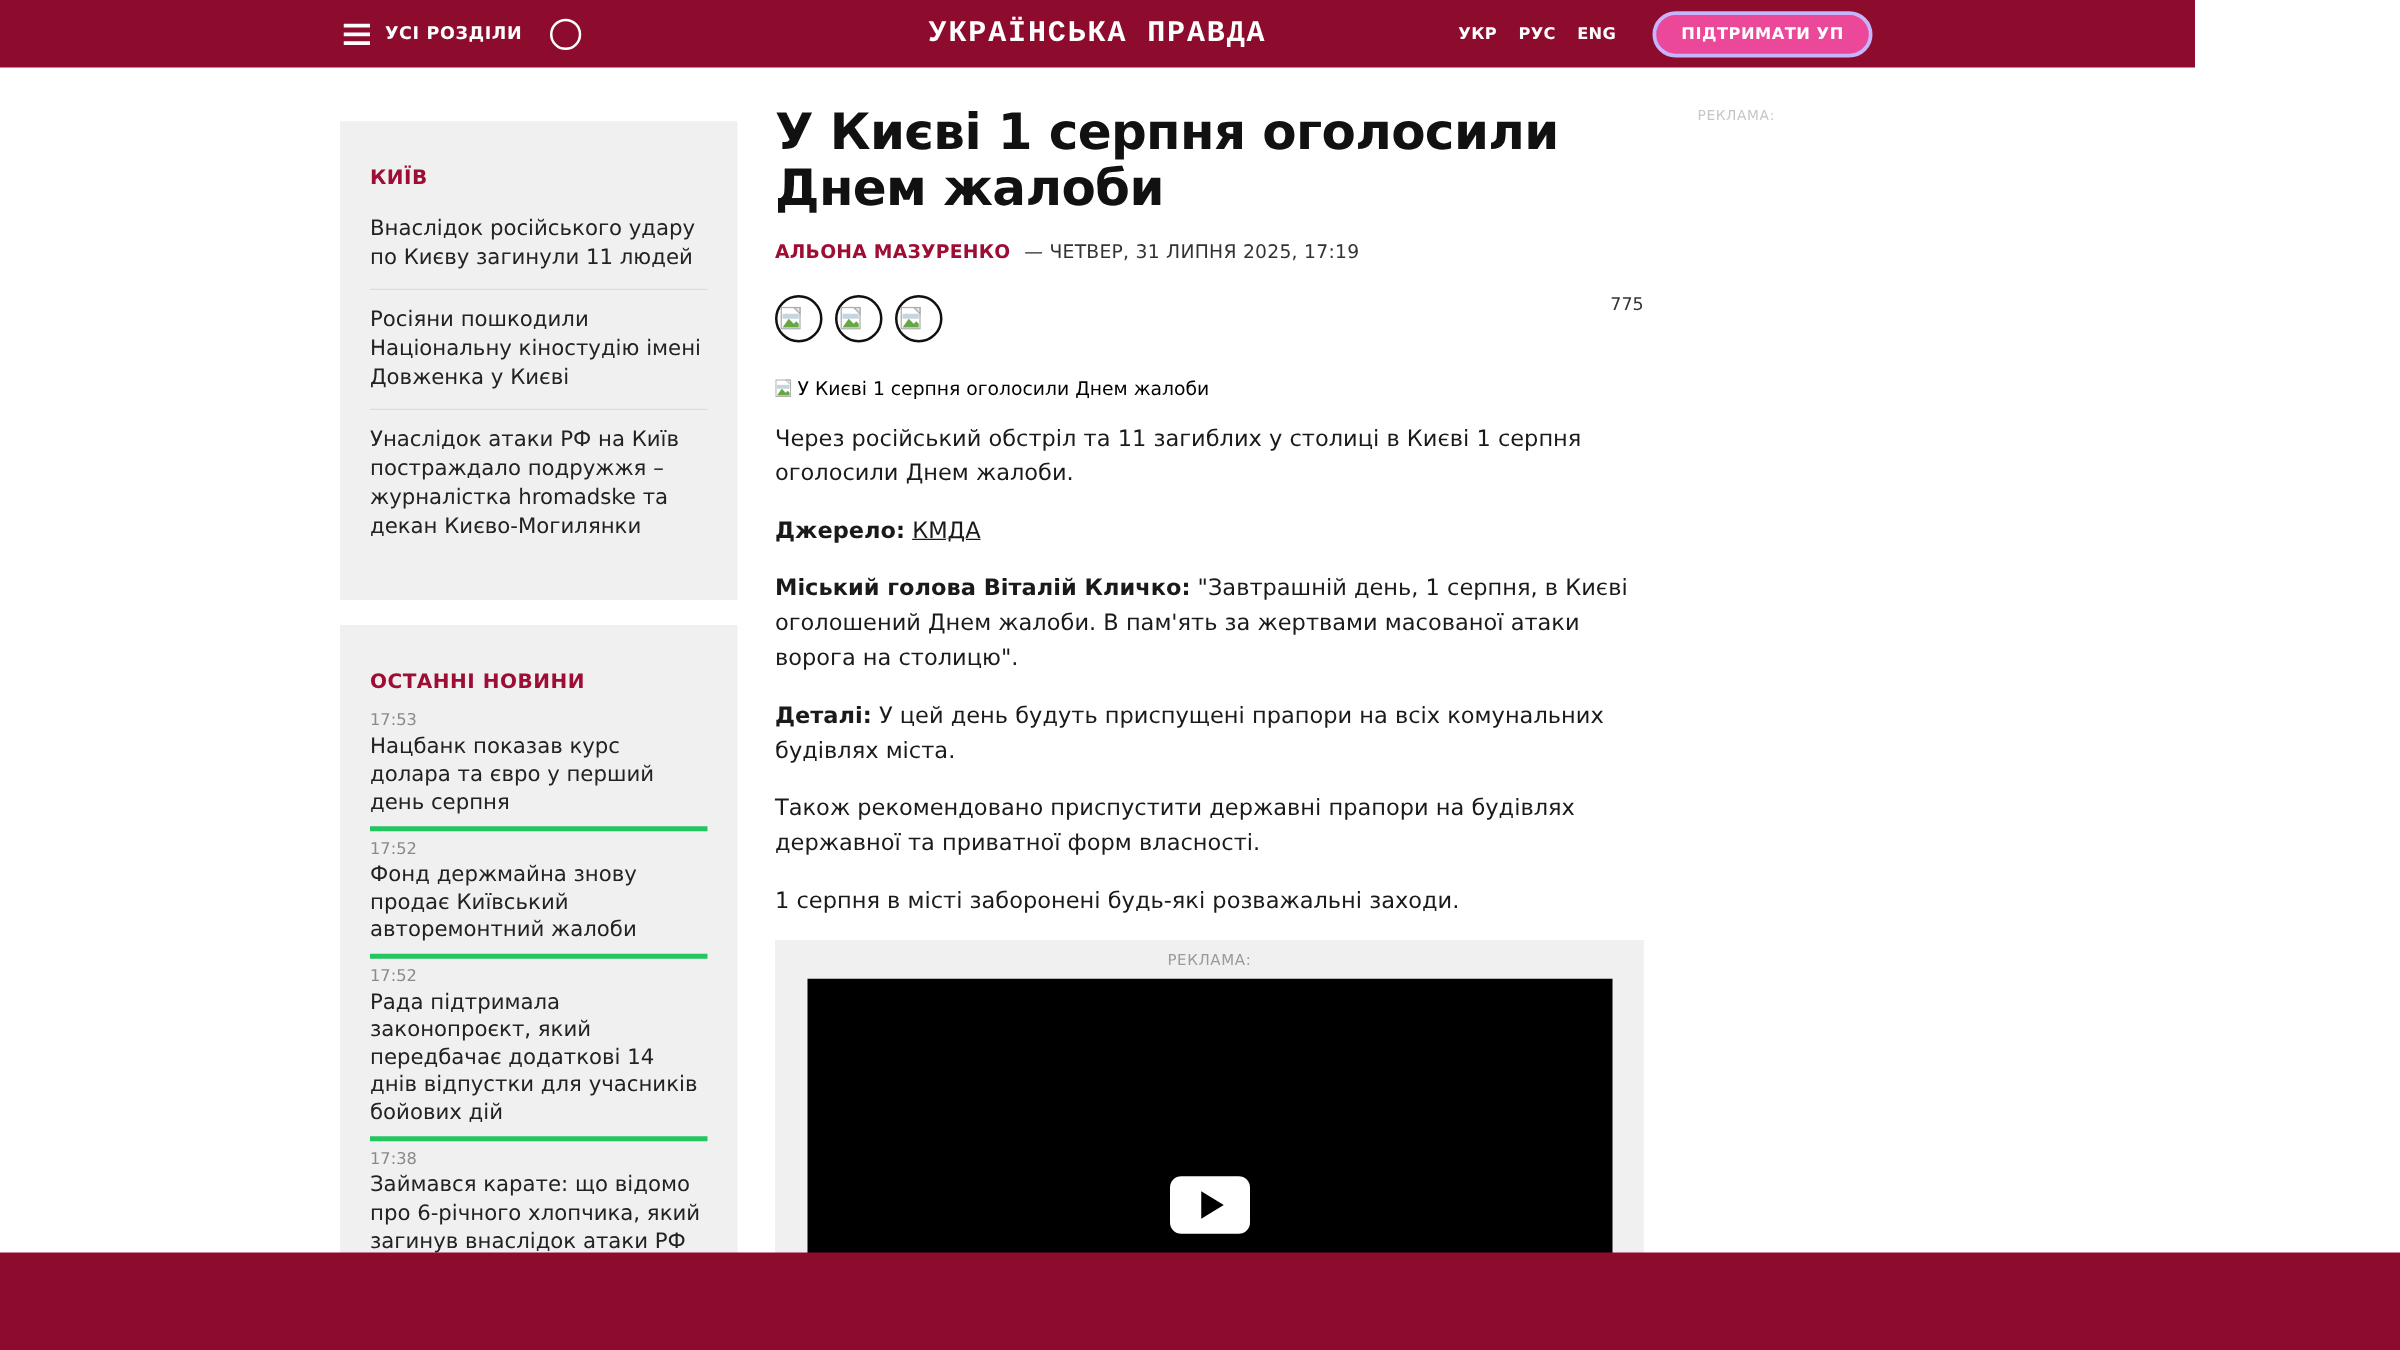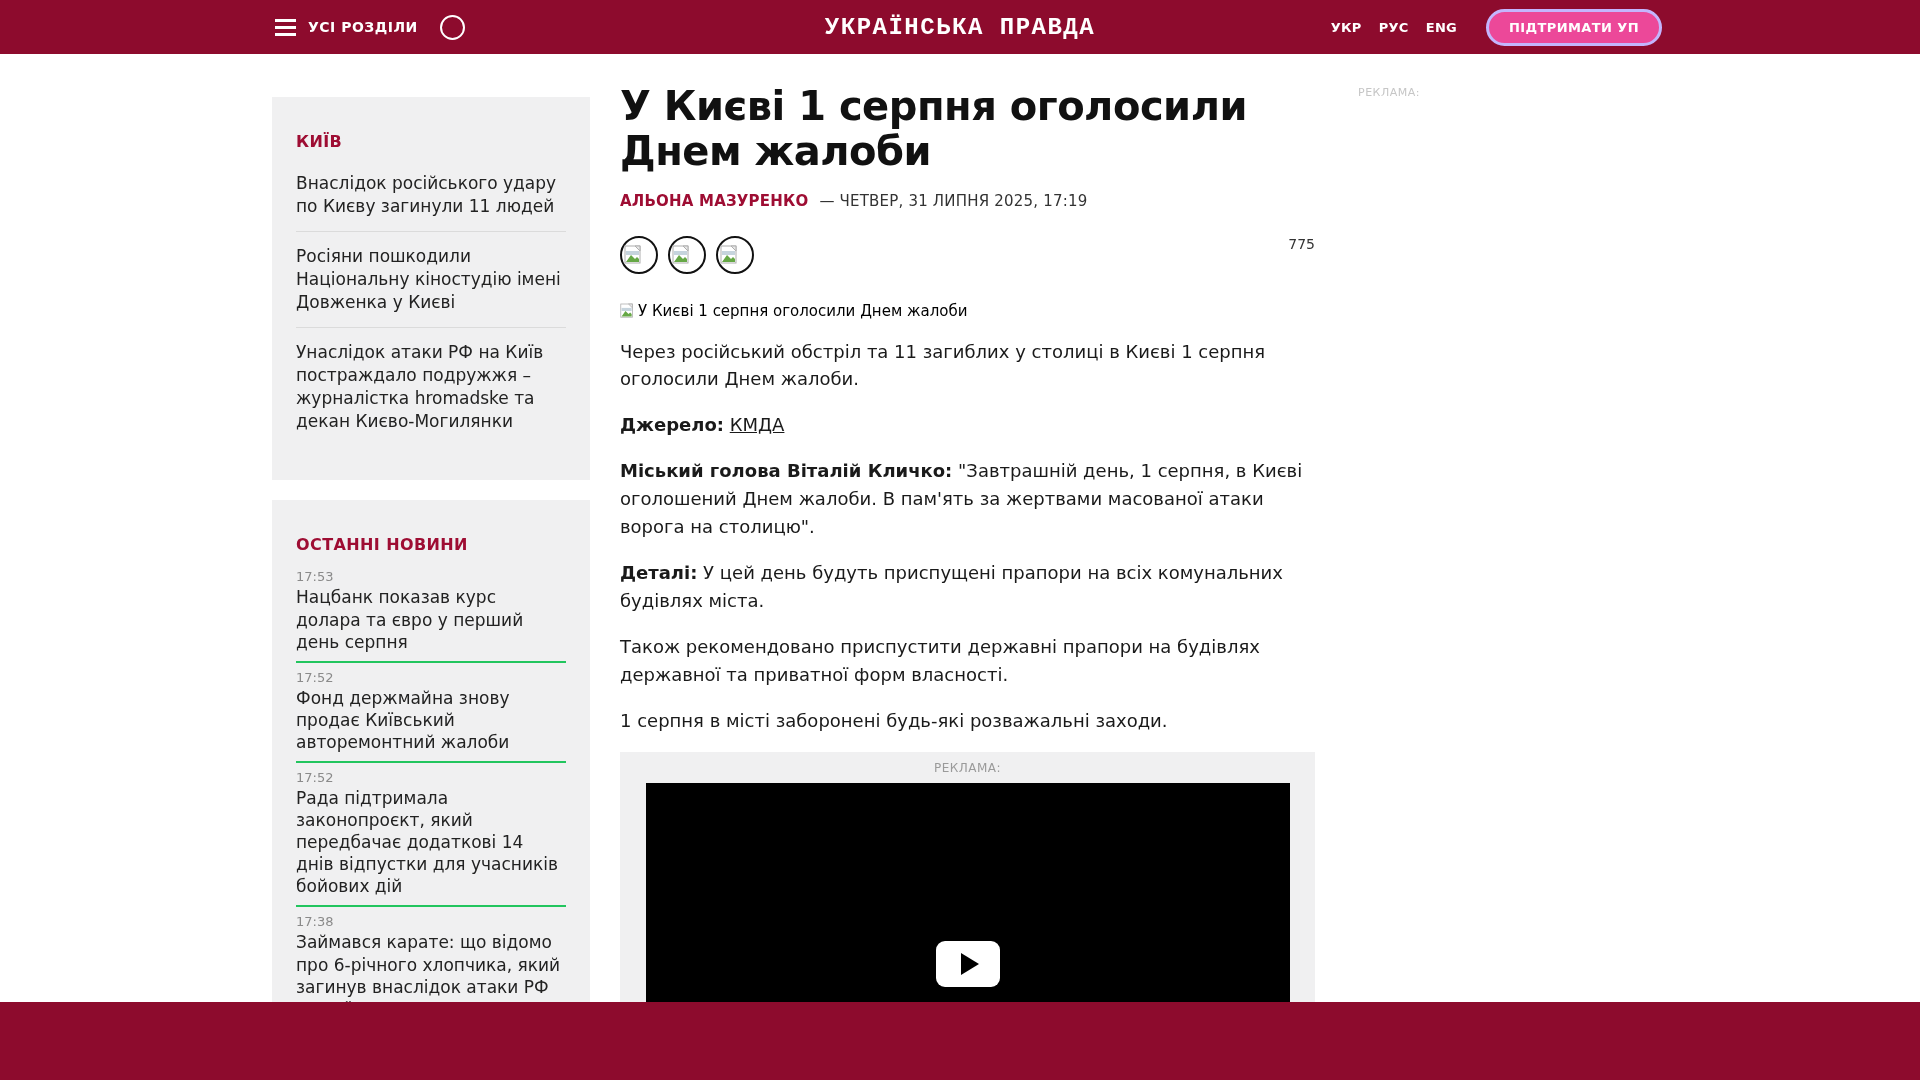--- a/index.html
+++ b/index.html
@@ -1,21 +1,21 @@
 <!DOCTYPE html>
 <html><head>
 <meta charset="utf-8">
 <style>
   * { margin:0; padding:0; box-sizing:border-box; }
   html,body { width:1920px; height:1080px; overflow:hidden; background:#fff;
               font-family:"DejaVu Sans","Liberation Sans",sans-serif; }
   .page { position:relative; width:1920px; height:1080px; background:#fff; }
 
   
-  .header { position:absolute; top:0; left:0; width:1920px; height:54px;
+  .header { position:absolute; top:0; left:0; width:1756px; height:54px;
             background:#8d0b2d; display:flex; align-items:center;
             padding:0 258px 0 275px; z-index:60; }
   .menu-btn { display:flex; align-items:center; cursor:pointer; }
   .burger { display:inline-flex; flex-direction:column; gap:4px; margin-right:12px; }
   .burger span { display:block; width:21px; height:3px; background:#fff; }
   .menu-label { color:#fff; font-size:14px; font-weight:bold; letter-spacing:.5px; }
   .circle-icon { width:25px; height:25px; border:2px solid #fff; border-radius:50%;
                  margin-left:22px; cursor:pointer; }
   .logo { position:absolute; left:50%; top:50%; transform:translate(-50%,-50%);
           color:#fff; font-family:Liberation Mono, monospace;
@@ -30,21 +30,21 @@
 
   
   .sidebar { position:absolute; left:272px; top:97px; width:318px; }
   .side-card { background:#f0f0f1; padding:35px 24px; }
   .side-card + .side-card { margin-top:20px; }
   .side-title { color:#9e0d33; font-size:16px; font-weight:bold; letter-spacing:.4px;
                 margin-bottom:8px; }
   .kyiv-item { padding:13px 0; font-size:17px; line-height:1.35; color:#222;
                border-bottom:1px solid #dbdbdb; cursor:pointer; }
   .kyiv-item:last-child { border-bottom:none; }
-  .news-item { padding:7px 0 8px; border-bottom:2px solid #22c55e; cursor:pointer; }
+  .news-item { padding:7px 0 8px; border-bottom:4px solid #22c55e; cursor:pointer; }
   .news-item:last-child { border-bottom:none; }
   .news-time { color:#8a8a8a; font-size:13px; margin-bottom:2px; }
   .news-text { font-size:17px; line-height:1.3; color:#222; }
 
   
   .article { position:absolute; left:620px; top:84px; width:695px; }
   .article h1 { font-size:40px; line-height:1.12; color:#111; font-weight:bold;
                 letter-spacing:-.5px; margin-bottom:18px; }
   .byline { font-size:15px; margin-bottom:26px; letter-spacing:.2px; }
   .byline .author { color:#9e0d33; font-weight:bold; cursor:pointer; }

